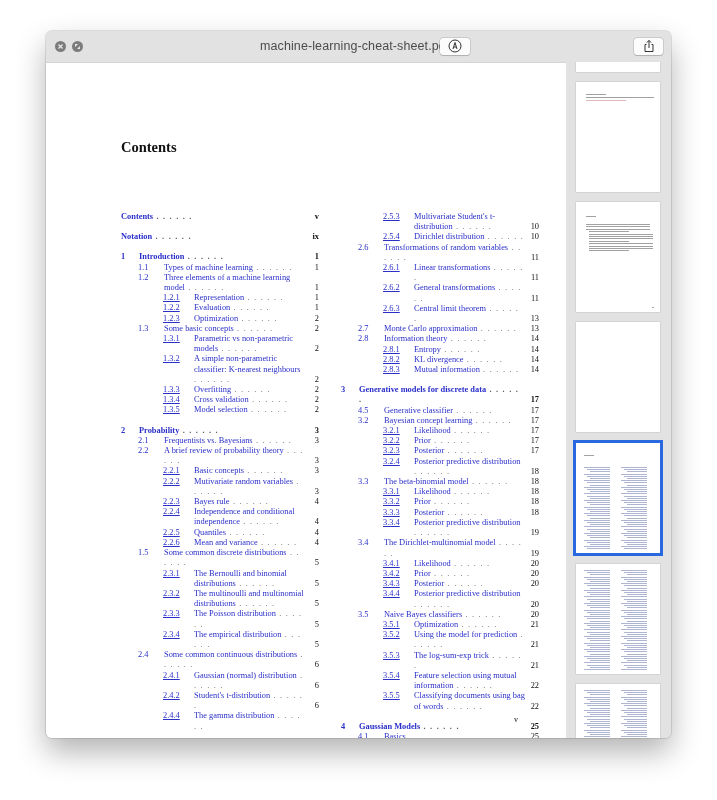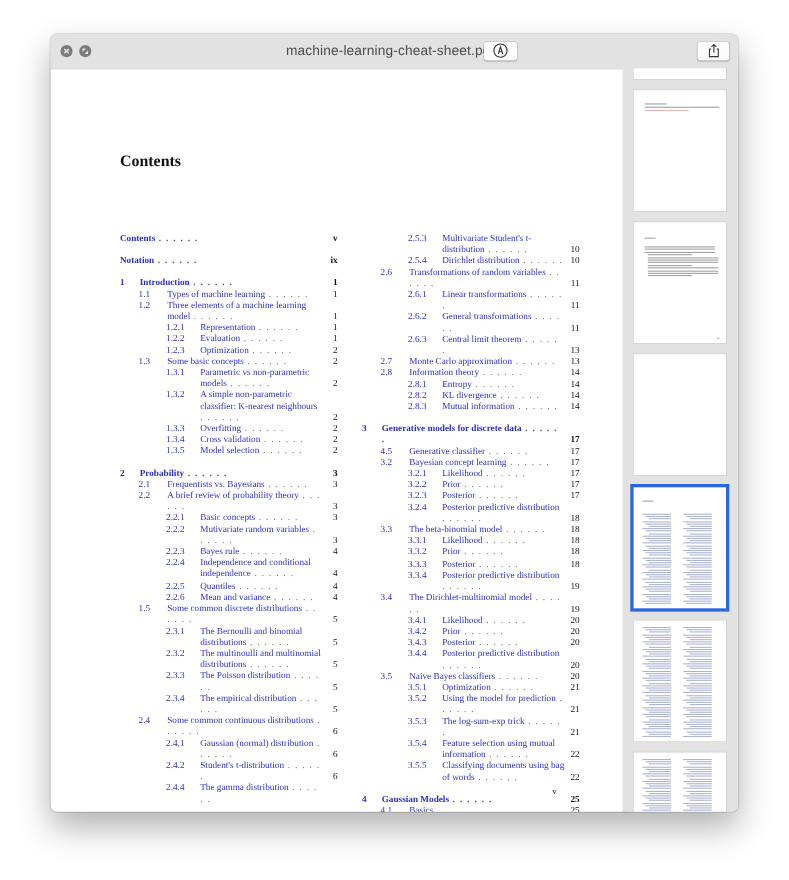--- a/index.html
+++ b/index.html
@@ -46,39 +46,39 @@
     position: absolute; left: 5px; width: 84px; background: #ffffff;
     box-shadow: 0 0 0 0.5px rgba(0,0,0,0.12);
     overflow: hidden;
   }
   .thumb.selected { box-shadow: 0 0 0 3px #2a68df; }
   .tline { position: absolute; height: 1px; background: #9aa3c8; opacity: 0.8; }
   .tline.dark { background: #8a8a8a; }
   .tline.red { background: #d9a6a6; }
 
   
-  .doc { position: absolute; left: 0; top: 0; width: 520px; height: 596px; font-family: "Liberation Serif", serif; }
+  .doc { position: absolute; left: 12px; top: 0; width: 520px; height: 596px; font-family: "Liberation Serif", serif; }
   .doc-title {
     position: absolute; left: 63px; top: 76px; font-size: 14.5px; font-weight: bold; color: #111;
   }
   .toc-col { position: absolute; top: 149px; width: 198px; }
   .toc-col.left { left: 63px; }
   .toc-col.right { left: 283px; }
   .entry { position: relative; font-size: 8.4px; line-height: 10.2px; color: #2a2fc8; }
   .entry .num { position: absolute; top: 0; }
   .entry .text { display: block; }
   .entry .pg { position: absolute; right: 0; bottom: 0; color: #111; text-align: right; }
   .entry .dots { color: #555; letter-spacing: 1.2px; }
   .entry.l0 { font-weight: bold; }
   .entry.l0 .num { left: 0; color: #2a2fc8; }
   .entry.l0 .text { padding-left: 18px; padding-right: 14px; }
   .entry.l0.nonum .text { padding-left: 0; }
   .entry.l1 .num { left: 17px; }
   .entry.l1 .text { padding-left: 43px; padding-right: 14px; }
-  .entry.l2 .num { left: 42px; }
+  .entry.l2 .num { left: 42px; text-decoration: underline; }
   .entry.l2 .text { padding-left: 73px; padding-right: 14px; }
   .gap-s { height: 10px; }
   .page-num { position: absolute; left: 456px; top: 652px; font-size: 8px; color: #111; font-family: "Liberation Serif", serif; }
 </style>
 </head>
 <body>
 
 <div class="window">
   <div class="titlebar">
     <div class="traffic close">

